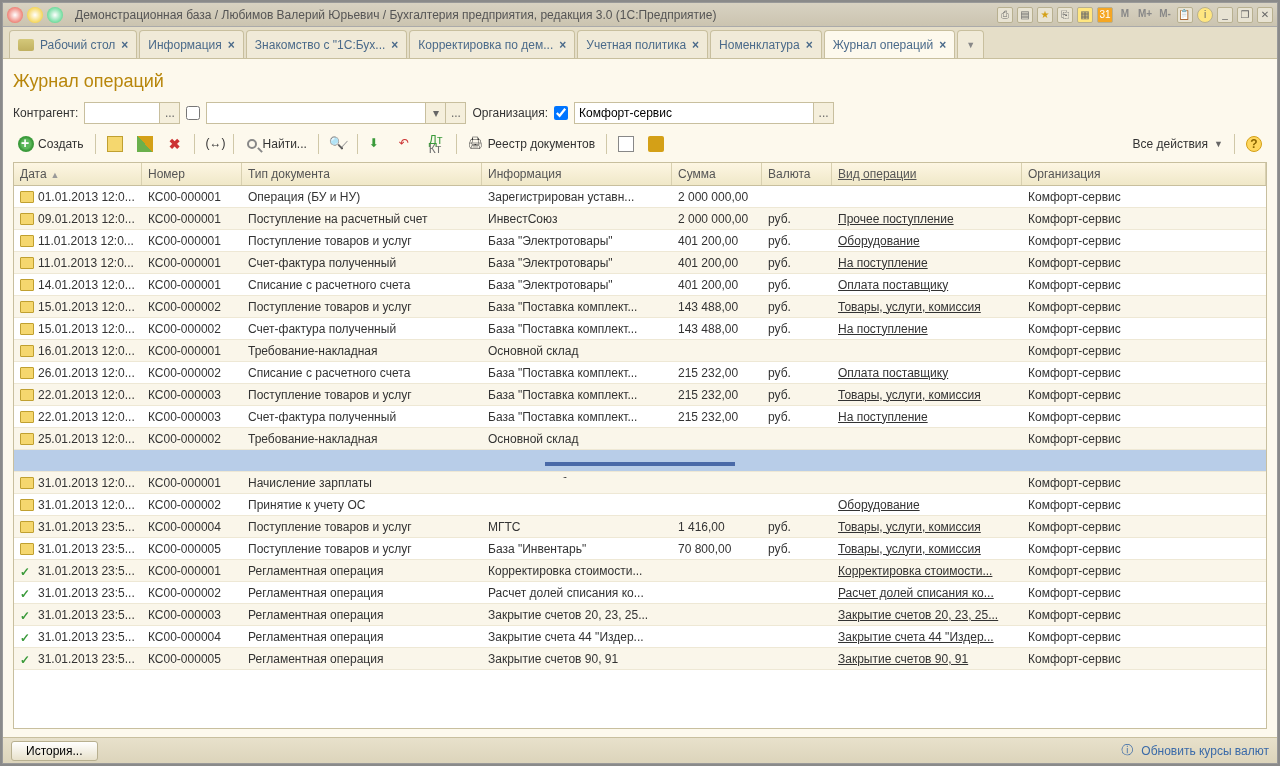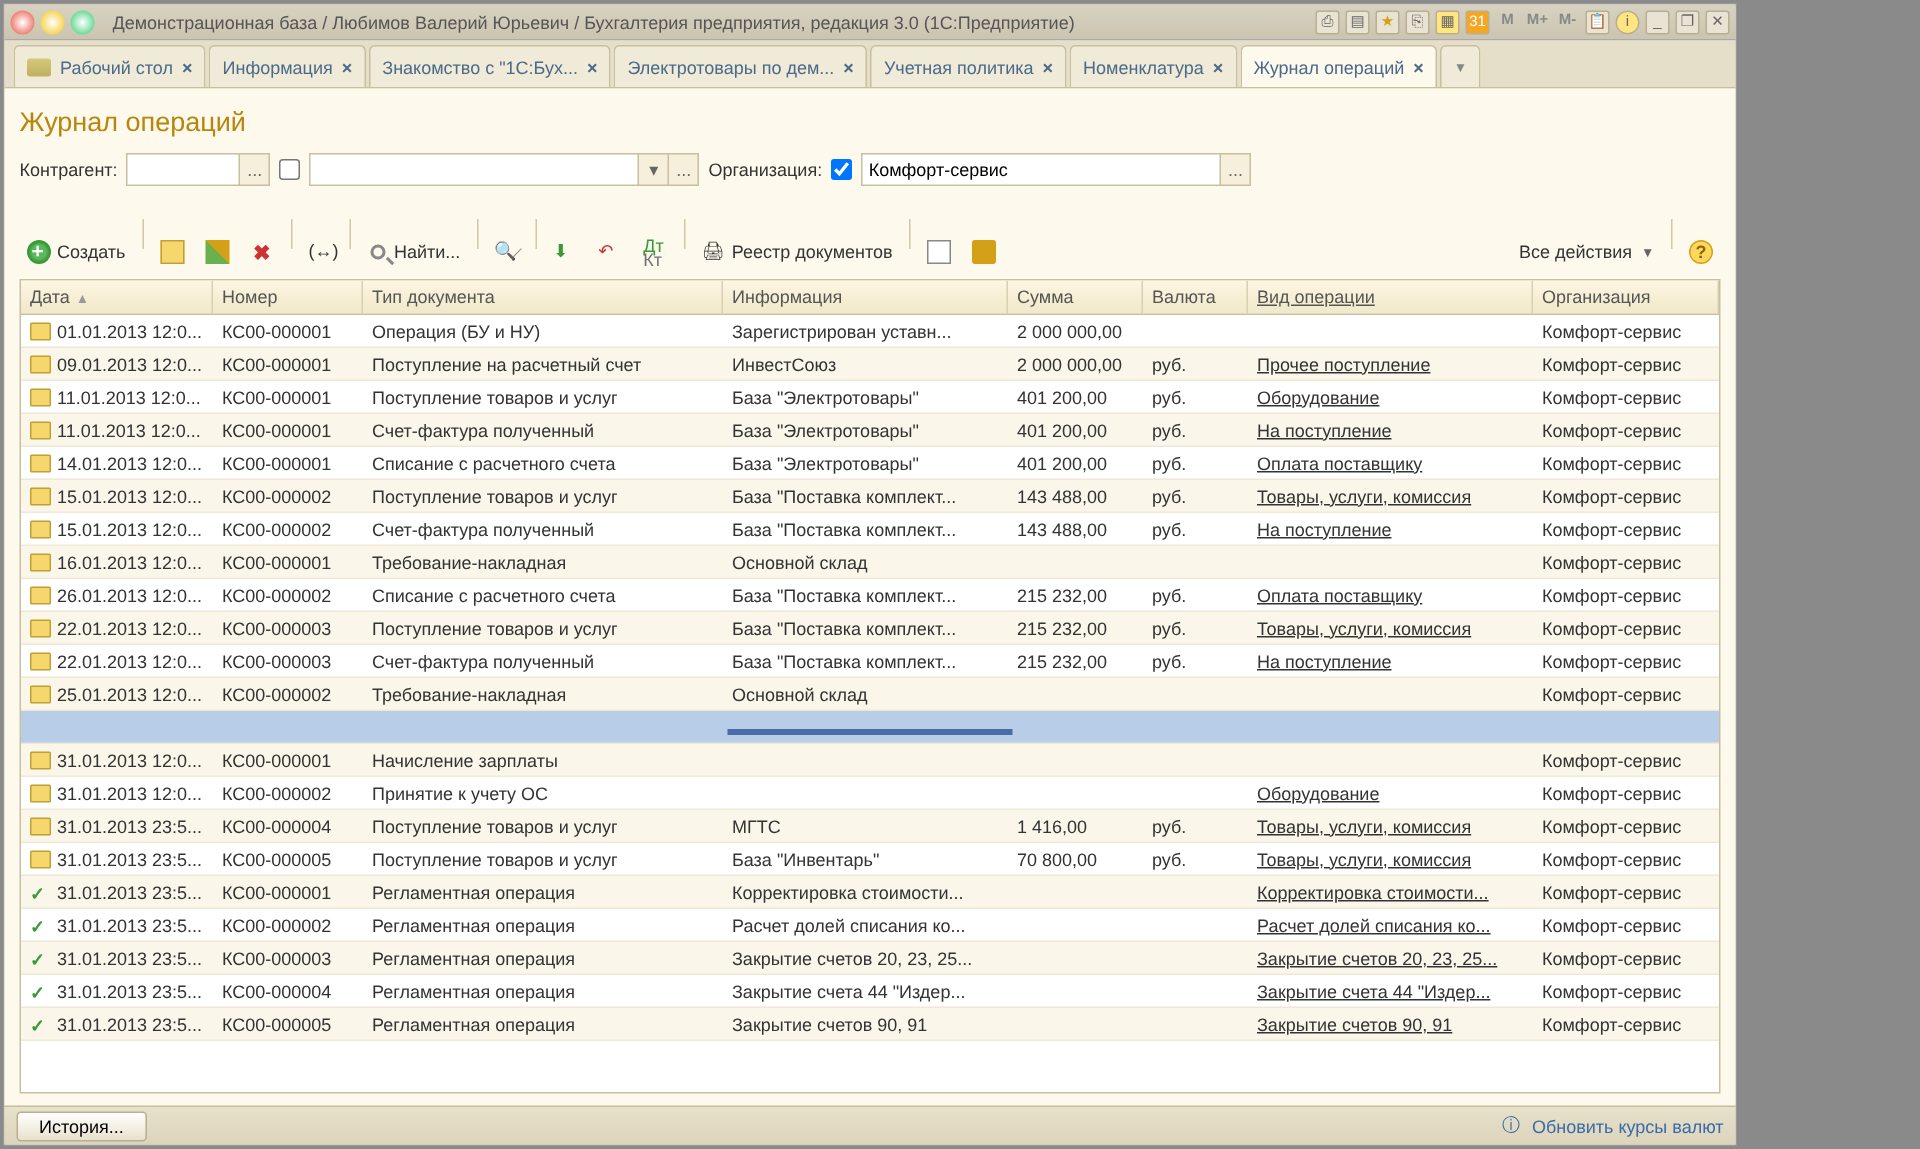--- a/index.html
+++ b/index.html
@@ -1,37 +1,37 @@
 <!DOCTYPE html>
 <html><head>
 <meta charset="utf-8">
 <style>
 * { margin:0; padding:0; box-sizing:border-box; font-family:Arial,sans-serif; font-size:12px; }
 body { background:#8a8a8a; width:1280px; height:766px; overflow:hidden; }
-.window { width:1156px; height:762px; margin:2px; background:#f5eedd; border:1px solid #999; display:flex; flex-direction:column; }
+.window { width:1276px; height:762px; margin:2px; background:#f5eedd; border:1px solid #999; display:flex; flex-direction:column; }
 .titlebar { height:24px; background:linear-gradient(#d8d2c2,#cbc4b0); display:flex; align-items:center; padding:0 4px; border-bottom:1px solid #aaa; }
 .titlebar .sysbtn { width:16px; height:16px; border-radius:50%; margin-right:4px; display:inline-block; }
 .title-text { color:#555; margin-left:8px; flex:1; white-space:nowrap; overflow:hidden; }
 .titlebar-right { display:flex; gap:4px; align-items:center; }
 .titlebar-right .tbtn { width:16px; height:16px; background:#e8e3d3; border:1px solid #b8b090; border-radius:2px; font-size:10px; text-align:center; line-height:14px; color:#666; }
 .tabbar { height:32px; background:#e5dec8; display:flex; align-items:flex-end; padding:0 6px; border-bottom:1px solid #c8bf9e; gap:2px; }
 .tab { height:28px; background:#f0ead8; border:1px solid #c8bf9e; border-bottom:none; border-radius:4px 4px 0 0; padding:0 8px; display:flex; align-items:center; gap:6px; color:#4a6a8a; cursor:pointer; }
 .tab.active { background:#fdf9ed; }
 .tab .close { color:#4a6a8a; font-weight:bold; cursor:pointer; }
 .tab-icon { width:16px; height:12px; background:linear-gradient(#d4c87a,#c0b060); border-radius:2px; }
 .content { flex:1; background:#fdf9ed; padding:8px 10px; display:flex; flex-direction:column; overflow:hidden; }
 .page-title { color:#b8860b; font-size:18px; margin:4px 0 10px 0; }
 .filterbar { display:flex; align-items:center; gap:6px; margin-bottom:8px; }
 .filterbar label { color:#333; }
 .fldwrap { display:flex; align-items:center; }
 .fld { height:22px; border:1px solid #c8bf9e; background:#fff; padding:0 4px; }
 .fldbtn { width:20px; height:22px; border:1px solid #c8bf9e; border-left:none; background:#f5efdc; text-align:center; line-height:20px; cursor:pointer; color:#666; }
 input[type=checkbox]{ width:14px; height:14px; }
 .toolbar { display:flex; align-items:center; gap:4px; margin-bottom:6px; }
-.tbbtn { height:24px; min-width:24px; padding:0 4px; border:1px solid transparent; border-radius:3px; background:transparent; display:flex; align-items:center; justify-content:center; cursor:pointer; color:#333; gap:4px;margin-top:24px; }
+.tbbtn { height:24px; min-width:24px; padding:0 4px; border:1px solid transparent; border-radius:3px; background:transparent; display:flex; align-items:center; justify-content:center; cursor:pointer; color:#333; gap:4px; }
 .tbsep { width:1px; height:20px; background:#d0c8a8; margin:0 2px; }
 .icon { width:16px; height:16px; display:inline-block; }
 .i-plus { background:radial-gradient(circle,#5cb85c 40%,#3a9a3a 60%); border-radius:50%; position:relative; }
 .i-plus::after{content:"+";color:#fff;font-weight:bold;position:absolute;left:3px;top:-1px;font-size:14px;}
 .i-copy { background:#f5d76e; border:1px solid #c0a030; }
 .i-pencil { background:linear-gradient(45deg,#6ab04c 50%,#d4a017 50%); }
 .i-del { color:#cc3333; font-weight:bold; font-size:14px; text-align:center; line-height:16px; }
 .i-mag { border:2px solid #888; border-radius:50%; width:10px; height:10px; position:relative; margin:2px; }
 .i-mag::after{content:"";position:absolute;width:6px;height:2px;background:#888;transform:rotate(45deg);left:8px;top:8px;}
 .i-doc { background:#fff; border:1px solid #888; }
@@ -91,21 +91,21 @@
       </div>
       <div class="tab">
         <span>Информация</span>
         <span class="close">×</span>
       </div>
       <div class="tab">
         <span>Знакомство с "1С:Бух...</span>
         <span class="close">×</span>
       </div>
       <div class="tab">
-        <span>Электротовары по дем...</span>
+        <span>Корректировка по дем...</span>
         <span class="close">×</span>
       </div>
       <div class="tab">
         <span>Учетная политика</span>
         <span class="close">×</span>
       </div>
       <div class="tab">
         <span>Номенклатура</span>
         <span class="close">×</span>
       </div>

